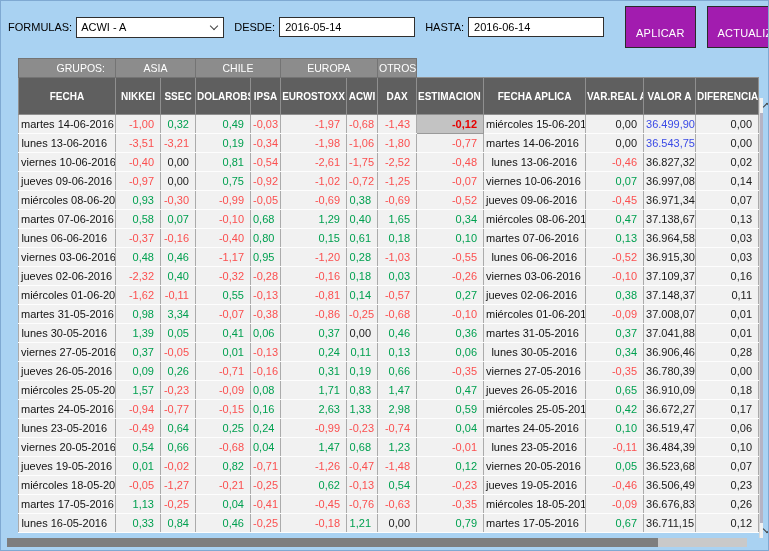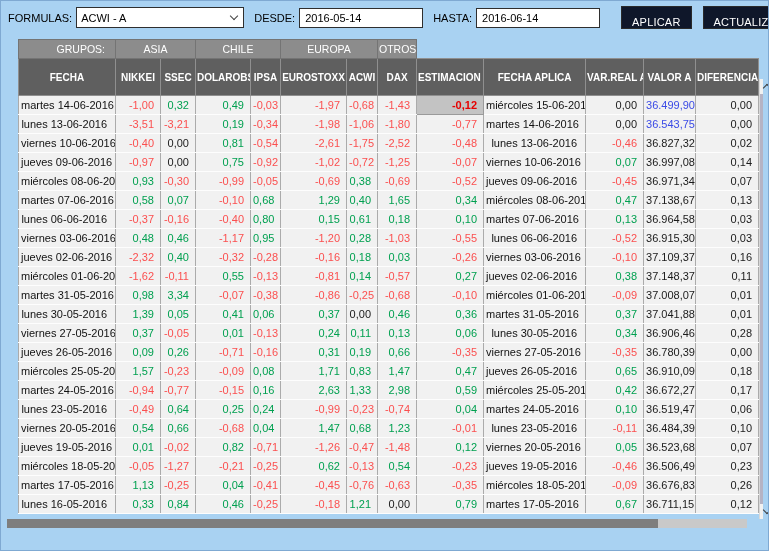--- a/index.html
+++ b/index.html
@@ -6,26 +6,26 @@
     --page-bg:#a9d2f2; --title-bg:#2e5e80; --header-bg:#5f5f5f; --group-bg:#8c8c8c;
     --negative:#fb4f4f; --positive:#00a050; --highlight-value:#e60000; --valor-pending:#3a4ae6;
   }
   *{box-sizing:border-box;}
   body{margin:0;font-family:"Liberation Sans",sans-serif;}
   .page{width:769px;height:551px;background:var(--page-bg);border:1px solid #7fa9d2;overflow:hidden;}
 
   .toolbar{display:flex;align-items:center;padding:5px 0 0 7px;font-size:11px;color:#000;white-space:nowrap;}
   .toolbar .lbl{margin-right:4px;}
   .select-wrap{position:relative;margin-right:10px;}
-  select.formula{appearance:none;-webkit-appearance:none;width:168px;height:21px;border:1px solid #2f2f2f;
+  select.formula{appearance:none;-webkit-appearance:none;width:148px;height:21px;border:1px solid #2f2f2f;
     background:#fff;font:11px "Liberation Sans",sans-serif;padding:0 18px 0 4px;border-radius:0;color:#000;}
   .chev-down{position:absolute;right:7px;top:6px;width:6px;height:6px;border-right:1px solid #444;border-bottom:1px solid #444;transform:rotate(45deg);pointer-events:none;}
-  input.tb{width:124px;height:20px;border:1px solid #2f2f2f;font:11px "Liberation Sans",sans-serif;padding:1px 5px;margin-right:10px;background:#fff;color:#000;}
-  .btn{background:#0f172a;color:#fff;border:1px solid #2a2a2a;font:11px "Liberation Sans",sans-serif;
-    padding:9px 10px;margin-left:11px;cursor:pointer;letter-spacing:.2px;height:23px;}
+  input.tb{width:136px;height:20px;border:1px solid #2f2f2f;font:11px "Liberation Sans",sans-serif;padding:1px 5px;margin-right:10px;background:#fff;color:#000;}
+  .btn{background:#a21caf;color:#fff;border:1px solid #2a2a2a;font:11px "Liberation Sans",sans-serif;
+    padding:20px 10px;margin-left:11px;cursor:pointer;letter-spacing:.2px;height:23px;}
 
   .panel{margin:10px 5px 0 6px;}
   .title{background:var(--title-bg);color:#fff;height:19px;line-height:19px;font-size:11.5px;padding-left:7px;}
 
   .tz{display:flex;align-items:flex-start;margin-top:3px;padding-left:11px;}
   table{border-collapse:collapse;table-layout:fixed;width:740px;font-size:11px;}
   tr.grow th{background:var(--group-bg);color:#fff;font-weight:normal;font-size:10.5px;height:19px;
     border:1px solid #747474;text-align:center;}
   tr.grow th.gfirst{text-align:right;padding-right:10px;}
   tr.grow th.gfill{background:transparent;border:none;}

